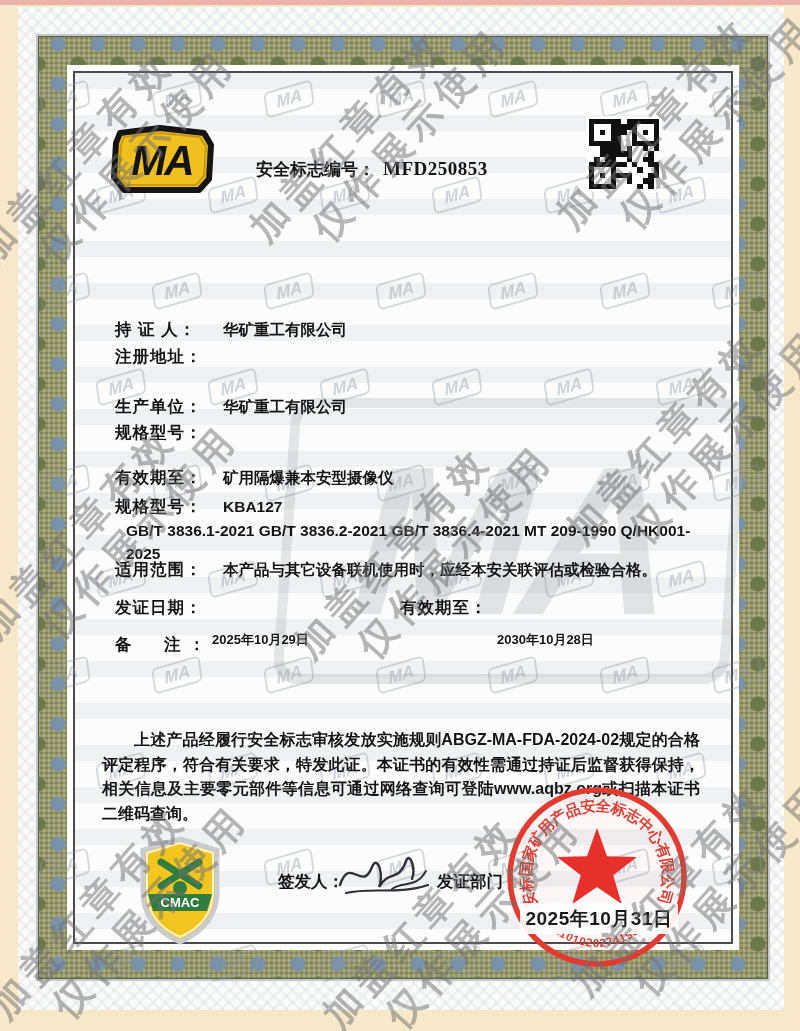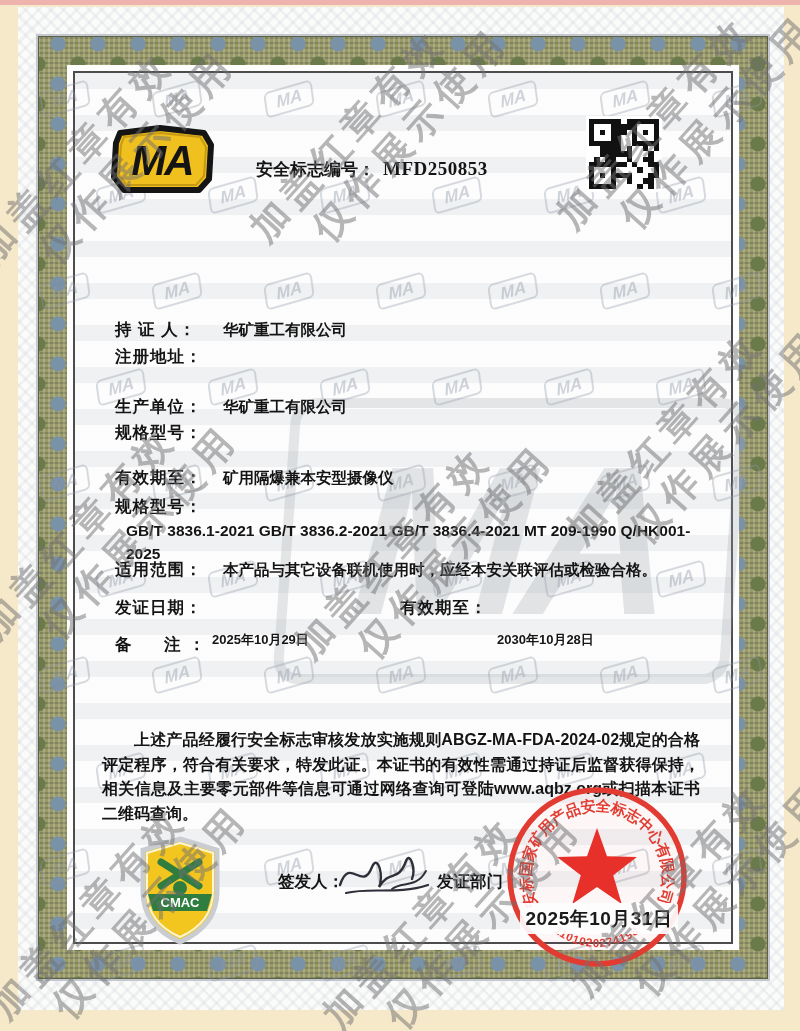--- a/index.html
+++ b/index.html
@@ -354,20 +354,21 @@
     </div>
     <div class="row" style="top:421px">
       <span class="lab" style="align-self:center">规格型号：</span>
     </div>
     <div class="row" style="top:466px">
       <span class="lab">有效期至：</span>
       <span class="val">矿用隔爆兼本安型摄像仪</span>
     </div>
     <div class="row" style="top:495px">
       <span class="lab">规格型号：</span>
+      <span class="val">KBA127</span>
     </div>
     <div class="row row-wide" style="top:519px">
       <span class="val">GB/T 3836.1-2021 GB/T 3836.2-2021 GB/T 3836.4-2021 MT 209-1990 Q/HK001-2025</span>
     </div>
     <div class="row" style="top:558px">
       <span class="lab">适用范围：</span>
       <span class="val">本产品与其它设备联机使用时，应经本安关联评估或检验合格。</span>
     </div>
 
     <span class="d-item d-l" style="left:115px;top:597px">发证日期：</span>

